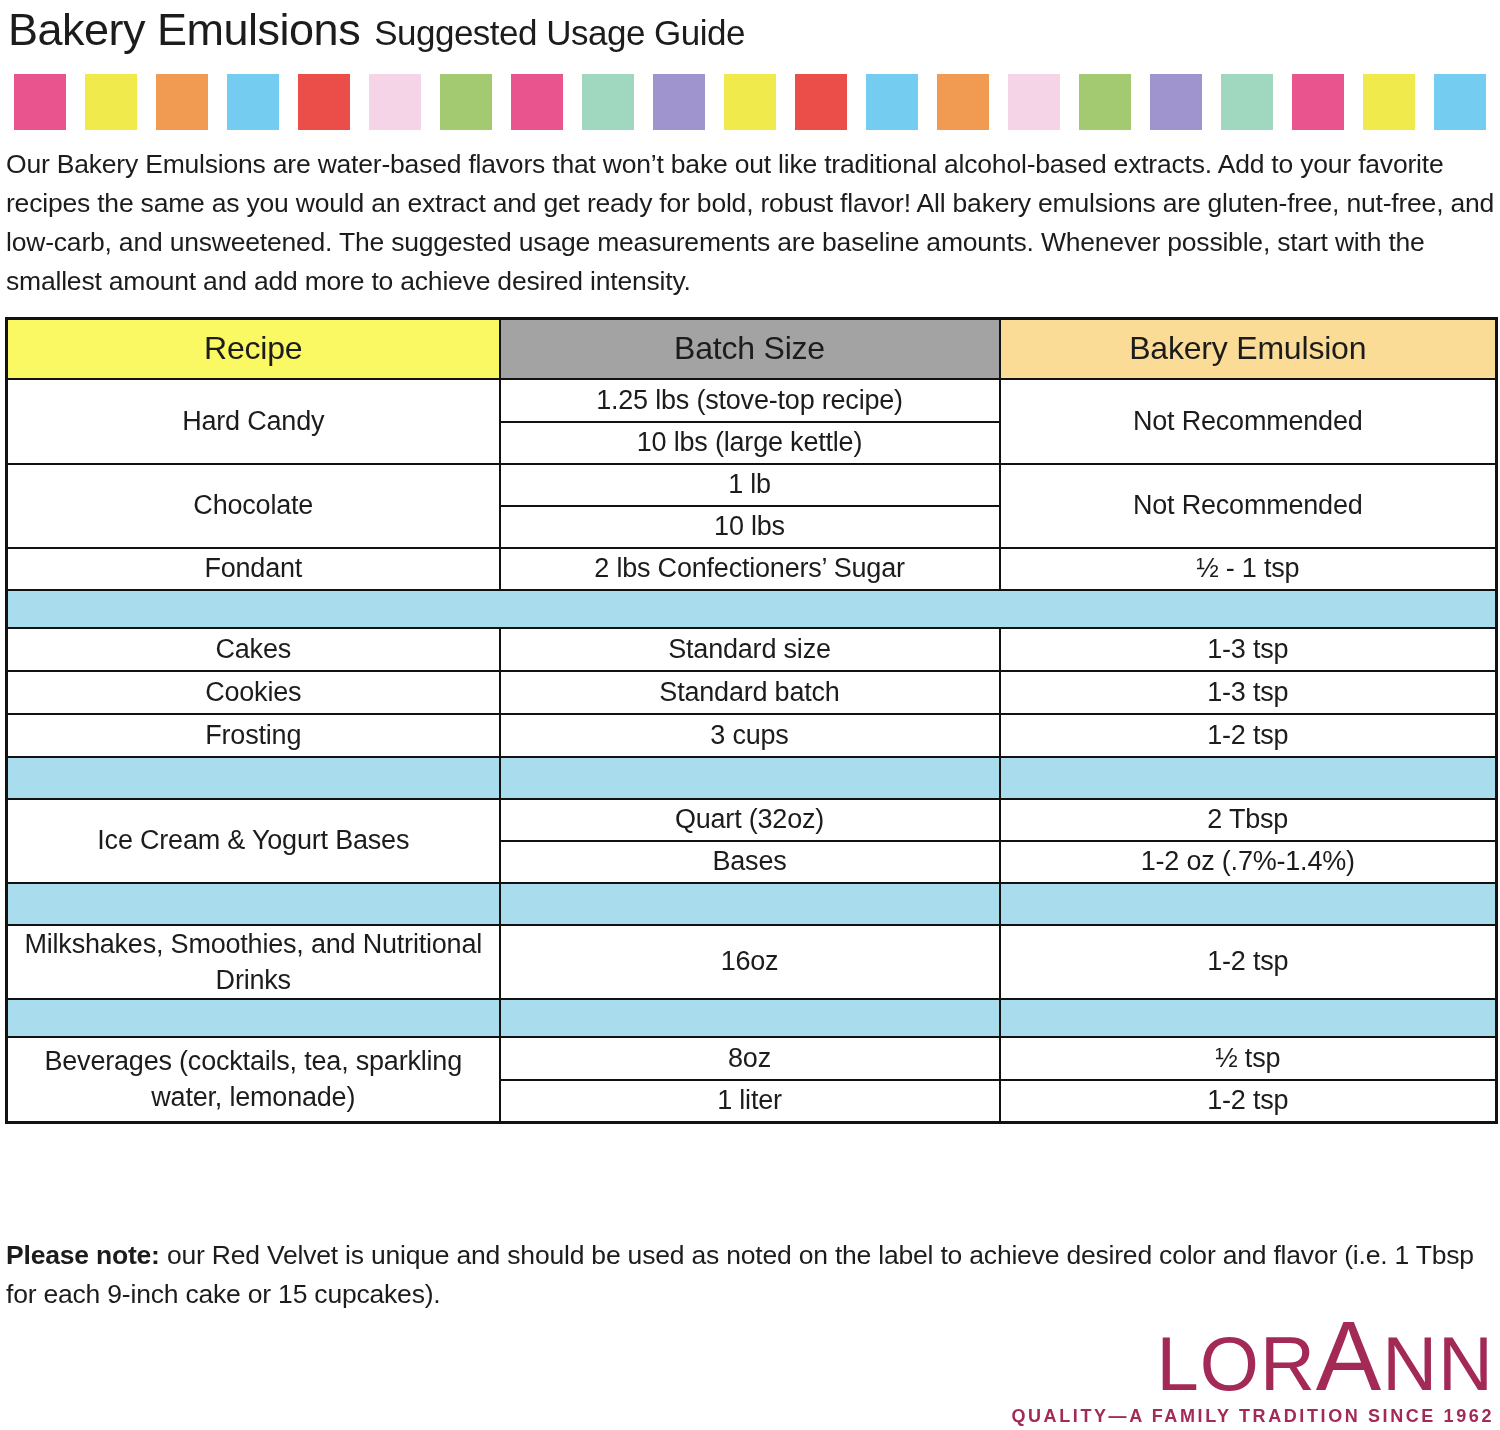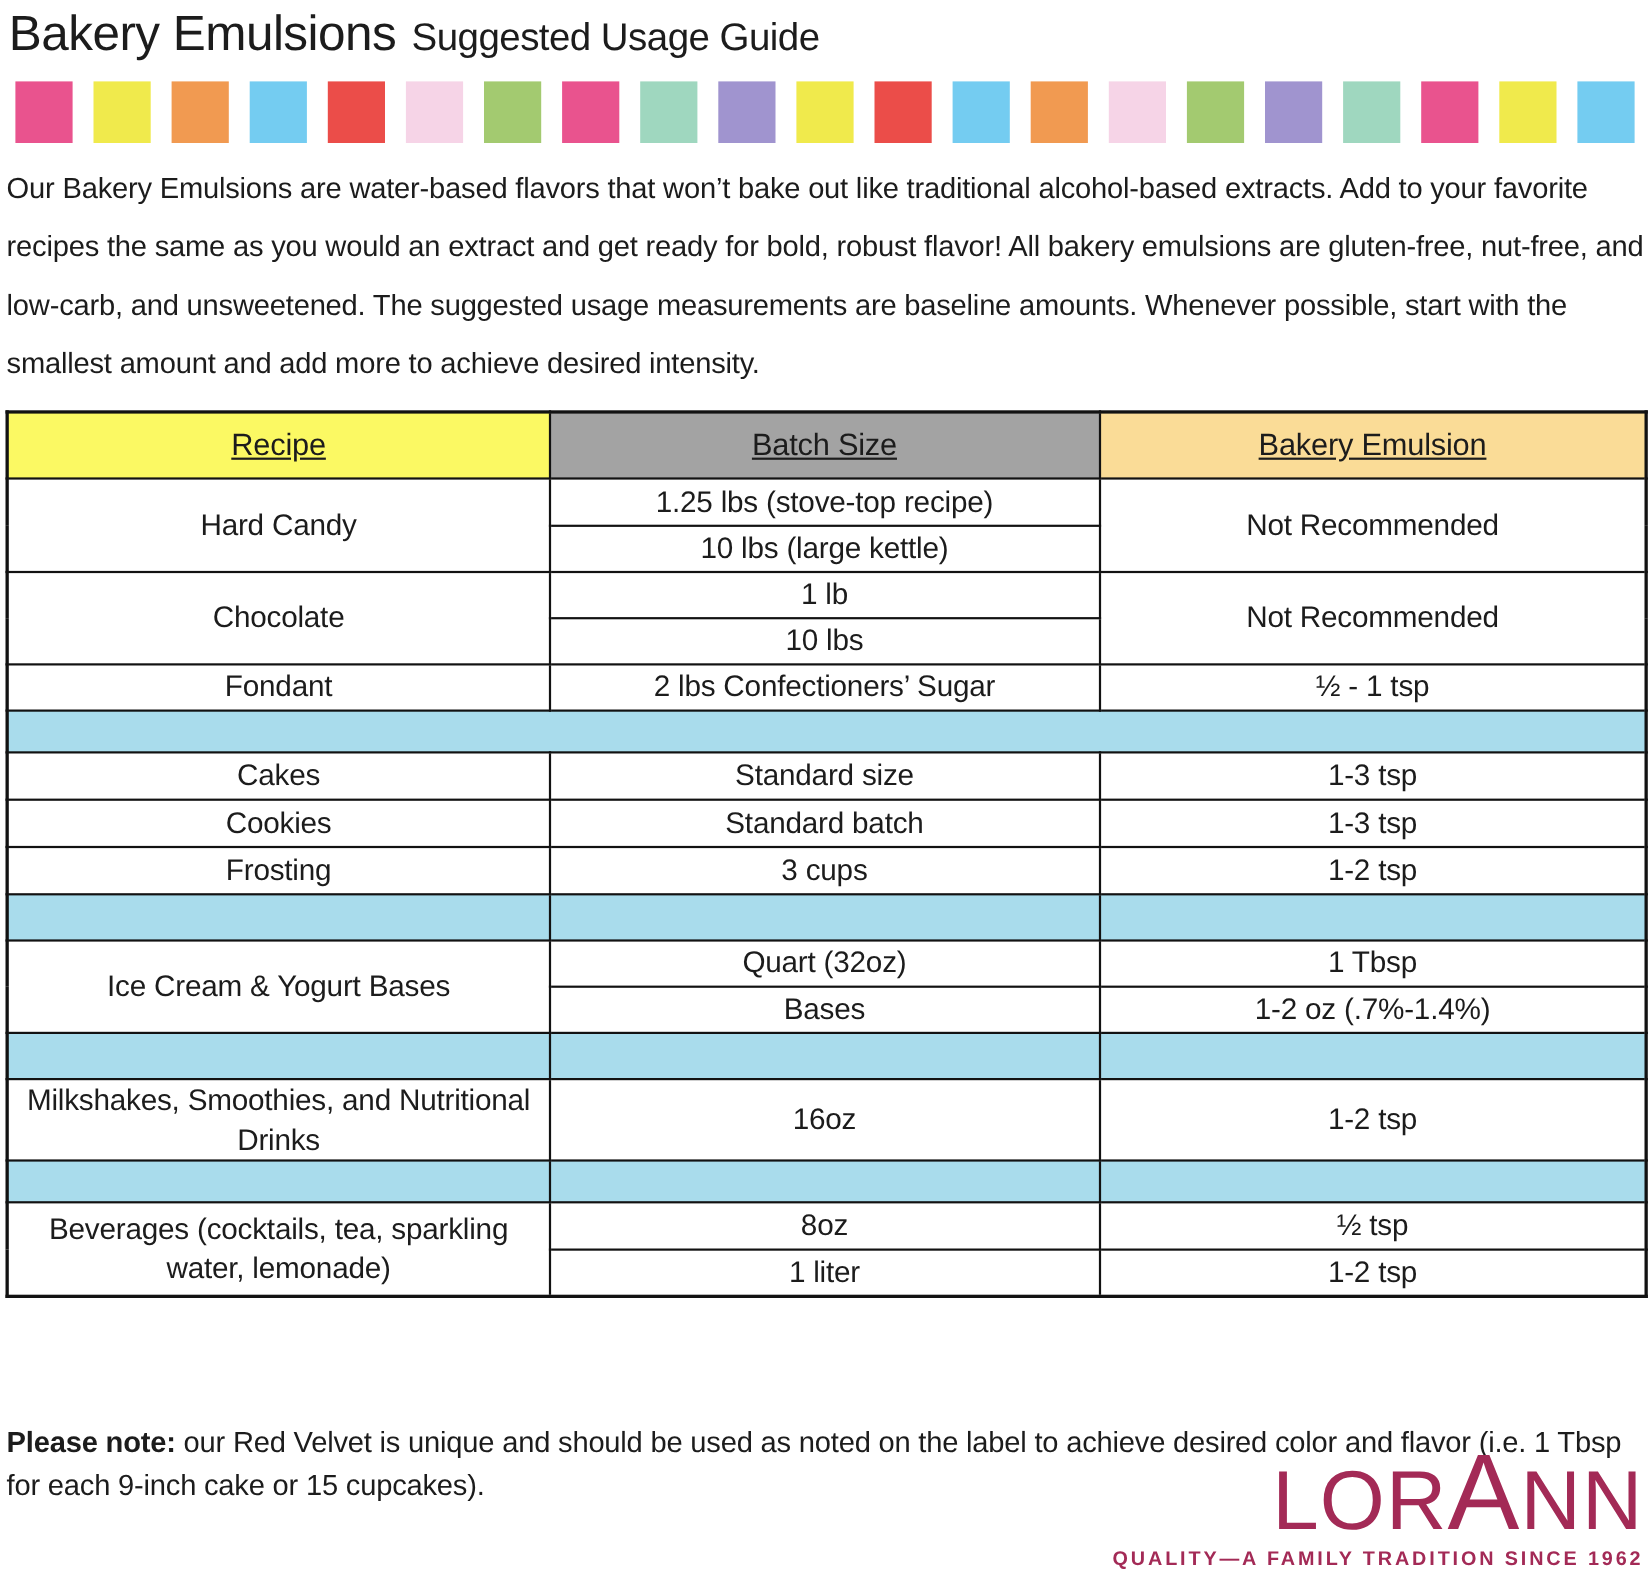--- a/index.html
+++ b/index.html
@@ -43,21 +43,21 @@
     height: 56px;
   }
   .sq {
     width: 52px;
     height: 56px;
   }
   
   .intro {
     margin: 15px 6px 0 6px;
     font-size: 26.5px;
-    line-height: 53px;
+    line-height: 39px;
     letter-spacing: -0.2px;
     width: 1490px;
   }
   
   table.usage {
     margin: 16px 5px 0 5px;
     width: 1490px;
     border-collapse: collapse;
     table-layout: fixed;
     border: 3px solid #121212;
@@ -67,21 +67,21 @@
   table.usage col.c3 { width: 497px; }
   table.usage th, table.usage td {
     border: 2px solid #121212;
     text-align: center;
     vertical-align: middle;
     font-size: 27px;
     font-weight: 400;
     padding: 0;
     letter-spacing: -0.2px;
   }
-  table.usage thead th { height: 60px; font-size: 28px; text-decoration: underline; }
+  table.usage thead th { height: 60px; font-size: 32px; }
   tr.r42 { height: 42px; }
   tr.r43 { height: 43px; }
   tr.rdiv { height: 38px; }
   tr.rtall { height: 60px; }
   td.pad-wrap { padding: 0 40px; line-height: 36px; }
   
   .note {
     margin: 112px 6px 0 6px;
     font-size: 26.5px;
     line-height: 38.5px;
@@ -204,21 +204,21 @@
         <td>1-2 tsp</td>
       </tr>
       <tr class="r42">
         <td style="background-color: rgb(169, 220, 236);"></td>
         <td style="background-color: rgb(169, 220, 236);"></td>
         <td style="background-color: rgb(169, 220, 236);"></td>
       </tr>
       <tr class="r42">
         <td rowspan="2">Ice Cream &amp; Yogurt Bases</td>
         <td>Quart (32oz)</td>
-        <td>1 Tbsp</td>
+        <td>2 Tbsp</td>
       </tr>
       <tr class="r42">
         <td>Bases</td>
         <td>1-2 oz (.7%-1.4%)</td>
       </tr>
       <tr class="r42">
         <td style="background-color: rgb(169, 220, 236);"></td>
         <td style="background-color: rgb(169, 220, 236);"></td>
         <td style="background-color: rgb(169, 220, 236);"></td>
       </tr>

